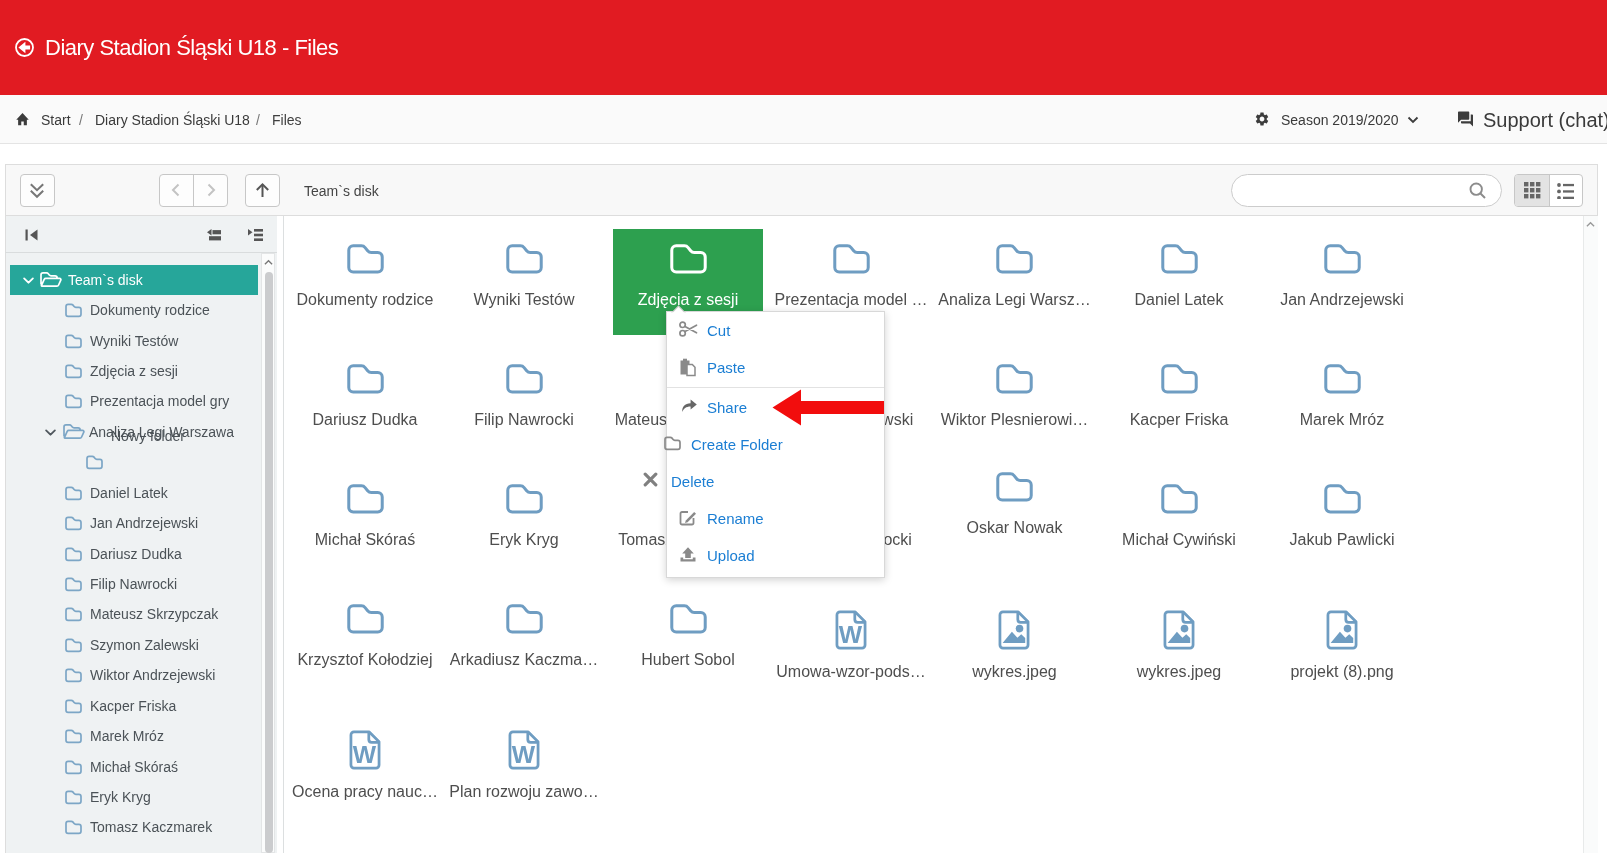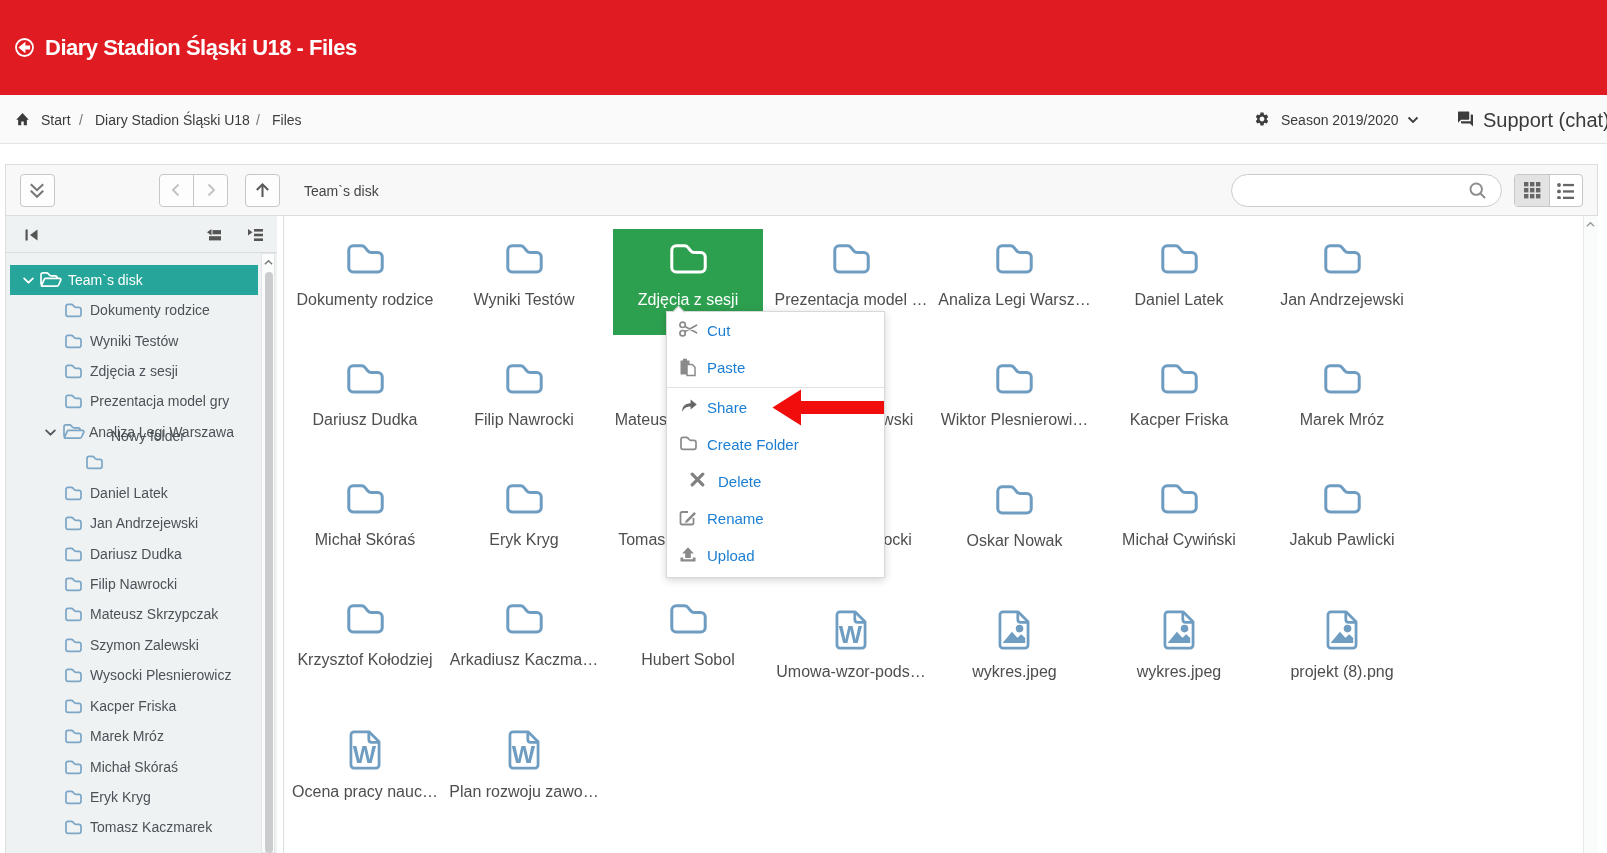--- a/index.html
+++ b/index.html
@@ -34,21 +34,21 @@
         <path d="M1 1 L5 5 L9 1" fill="none" stroke-width="1.6" stroke-linecap="round"></path>
       </symbol>
 </defs>
   </svg>
 
 <div class="a" style="left:0;top:0;width:1607px;height:95px;background:#e11b22"></div>
 <svg class="a" style="left:15px;top:38px" width="19" height="19" viewBox="0 0 19 19">
     <circle cx="9.5" cy="9.5" r="8.5" fill="none" stroke="#fff" stroke-width="1.8"></circle>
     <path d="M3.4 9.5 L10.4 3.8 V7.5 H15.1 V11.5 H10.4 V15.2 Z" fill="#fff"></path>
   </svg>
-<div class="a nw" style="left:45px;top:35px;font-size:22px;letter-spacing:-0.5px;font-weight:bold;color:#fff">Diary Stadion Śląski U18 - Files</div>
+<div class="a nw" style="left:45px;top:35px;font-size:22px;letter-spacing:-0.5px;font-weight:normal;color:#fff">Diary Stadion Śląski U18 - Files</div>
 <div class="a" style="left:0;top:95px;width:1607px;height:49px;background:#fafafa;border-bottom:1px solid #e4e4e4"></div>
 <svg class="a" style="left:15px;top:112px" width="15" height="14" viewBox="0 0 24 22">
     <path d="M10 21 v-6 h4 v6 h5 v-9 h3 L12 1.5 2 12 h3 v9 z" fill="#3c3c3c"></path>
   </svg>
 <div class="a nw" style="left:41px;top:110px;height:20px;line-height:20px;font-size:14px;color:#3a3a3a">Start</div>
 <div class="a nw" style="left:79px;top:110px;height:20px;line-height:20px;font-size:14px;color:#777">/</div>
 <div class="a nw" style="left:95px;top:110px;height:20px;line-height:20px;font-size:14px;color:#3a3a3a">Diary Stadion Śląski U18</div>
 <div class="a nw" style="left:256px;top:110px;height:20px;line-height:20px;font-size:14px;color:#777">/</div>
 <div class="a nw" style="left:272px;top:110px;height:20px;line-height:20px;font-size:14px;color:#404040">Files</div>
 <svg class="a" style="left:1254px;top:111px" width="16" height="16" viewBox="0 0 24 24">
@@ -229,21 +229,21 @@
 <svg class="a" style="left:64px;top:636.8px" width="19" height="16">
     <use href="#tfold" stroke="#7ca6c6"></use>
   </svg>
 <div class="tr" style="top:629.8px">
     <span class="trl" style="left:90px">Szymon Zalewski</span>
   </div>
 <svg class="a" style="left:64px;top:667.2px" width="19" height="16">
     <use href="#tfold" stroke="#7ca6c6"></use>
   </svg>
 <div class="tr" style="top:660.2px">
-    <span class="trl" style="left:90px">Wysocki Plesnierowicz</span>
+    <span class="trl" style="left:90px">Wiktor Andrzejewski</span>
   </div>
 <svg class="a" style="left:64px;top:697.6px" width="19" height="16">
     <use href="#tfold" stroke="#7ca6c6"></use>
   </svg>
 <div class="tr" style="top:690.6px">
     <span class="trl" style="left:90px">Kacper Friska</span>
   </div>
 <svg class="a" style="left:64px;top:728.0px" width="19" height="16">
     <use href="#tfold" stroke="#7ca6c6"></use>
   </svg>
@@ -375,21 +375,21 @@
       <use href="#fold" stroke="#6f9dc2"></use>
     </svg>
 <div class="tl">Tomasz Kaczmarek</div>
 </div>
 <div class="tile" style="left:769.5px;top:469px">
 <svg class="a" style="left:60px;top:12px" width="43" height="35" viewBox="0 0 44 36">
       <use href="#fold" stroke="#6f9dc2"></use>
     </svg>
 <div class="tl">Krystian Wysocki</div>
 </div>
-<div class="tile" style="left:933.0px;top:470px">
+<div class="tile" style="left:933.0px;top:457px">
 <svg class="a" style="left:60px;top:12px" width="43" height="35" viewBox="0 0 44 36">
       <use href="#fold" stroke="#6f9dc2"></use>
     </svg>
 <div class="tl">Oskar Nowak</div>
 </div>
 <div class="tile" style="left:1097.5px;top:469px">
 <svg class="a" style="left:60px;top:12px" width="43" height="35" viewBox="0 0 44 36">
       <use href="#fold" stroke="#6f9dc2"></use>
     </svg>
 <div class="tl">Michał Cywiński</div>
@@ -498,27 +498,27 @@
       </svg></span>
     <span class="mil">Paste</span>
 </div>
 <div class="a" style="left:667px;top:386.5px;width:217px;height:1px;background:#e2e2e2"></div>
 <div class="mi" style="left:666px;top:388.5px;width:219px">
 <span class="mic"><svg width="19" height="16" viewBox="0 0 19 16">
         <path d="M11.6 1.6 L17.8 6.5 L11.6 11.4 V8.5 C7 8.6 4.6 10.5 3.3 14 C2.8 8.8 5.8 5.5 11.6 5.3 Z" fill="#666"></path>
       </svg></span>
     <span class="mil">Share</span>
 </div>
-<div class="mi" style="left:666px;top:425.5px;width:245px">
+<div class="mi" style="left:650px;top:425.5px;width:245px">
 <span class="mic"><svg width="19" height="16" viewBox="0 0 19 16">
         <use href="#tfold" stroke="#8a8a8a"></use>
       </svg></span>
     <span class="mil">Create Folder</span>
 </div>
-<div class="mi" style="left:677px;top:462.5px;width:246px">
+<div class="mi" style="left:630px;top:462.5px;width:246px">
 <span class="mic"><svg width="15" height="15" viewBox="0 0 15 15">
         <path d="M2.2 2.2 L12.8 12.8 M12.8 2.2 L2.2 12.8" stroke="#808080" stroke-width="3.2" stroke-linecap="round"></path>
       </svg></span>
     <span class="mil">Delete</span>
 </div>
 <div class="mi" style="left:666px;top:499.5px;width:219px">
 <span class="mic"><svg width="18" height="17" viewBox="0 0 18 17">
         <path d="M14.5 9 V14 a1.5 1.5 0 0 1 -1.5 1.5 H3 A1.5 1.5 0 0 1 1.5 14 V4.5 A1.5 1.5 0 0 1 3 3 H9" fill="none" stroke="#8a8a8a" stroke-width="1.8"></path>
         <path d="M6.8 11.5 L15.2 3 L17 4.8 L8.6 13.2 L6 14 Z" fill="#8a8a8a"></path>
       </svg></span>

